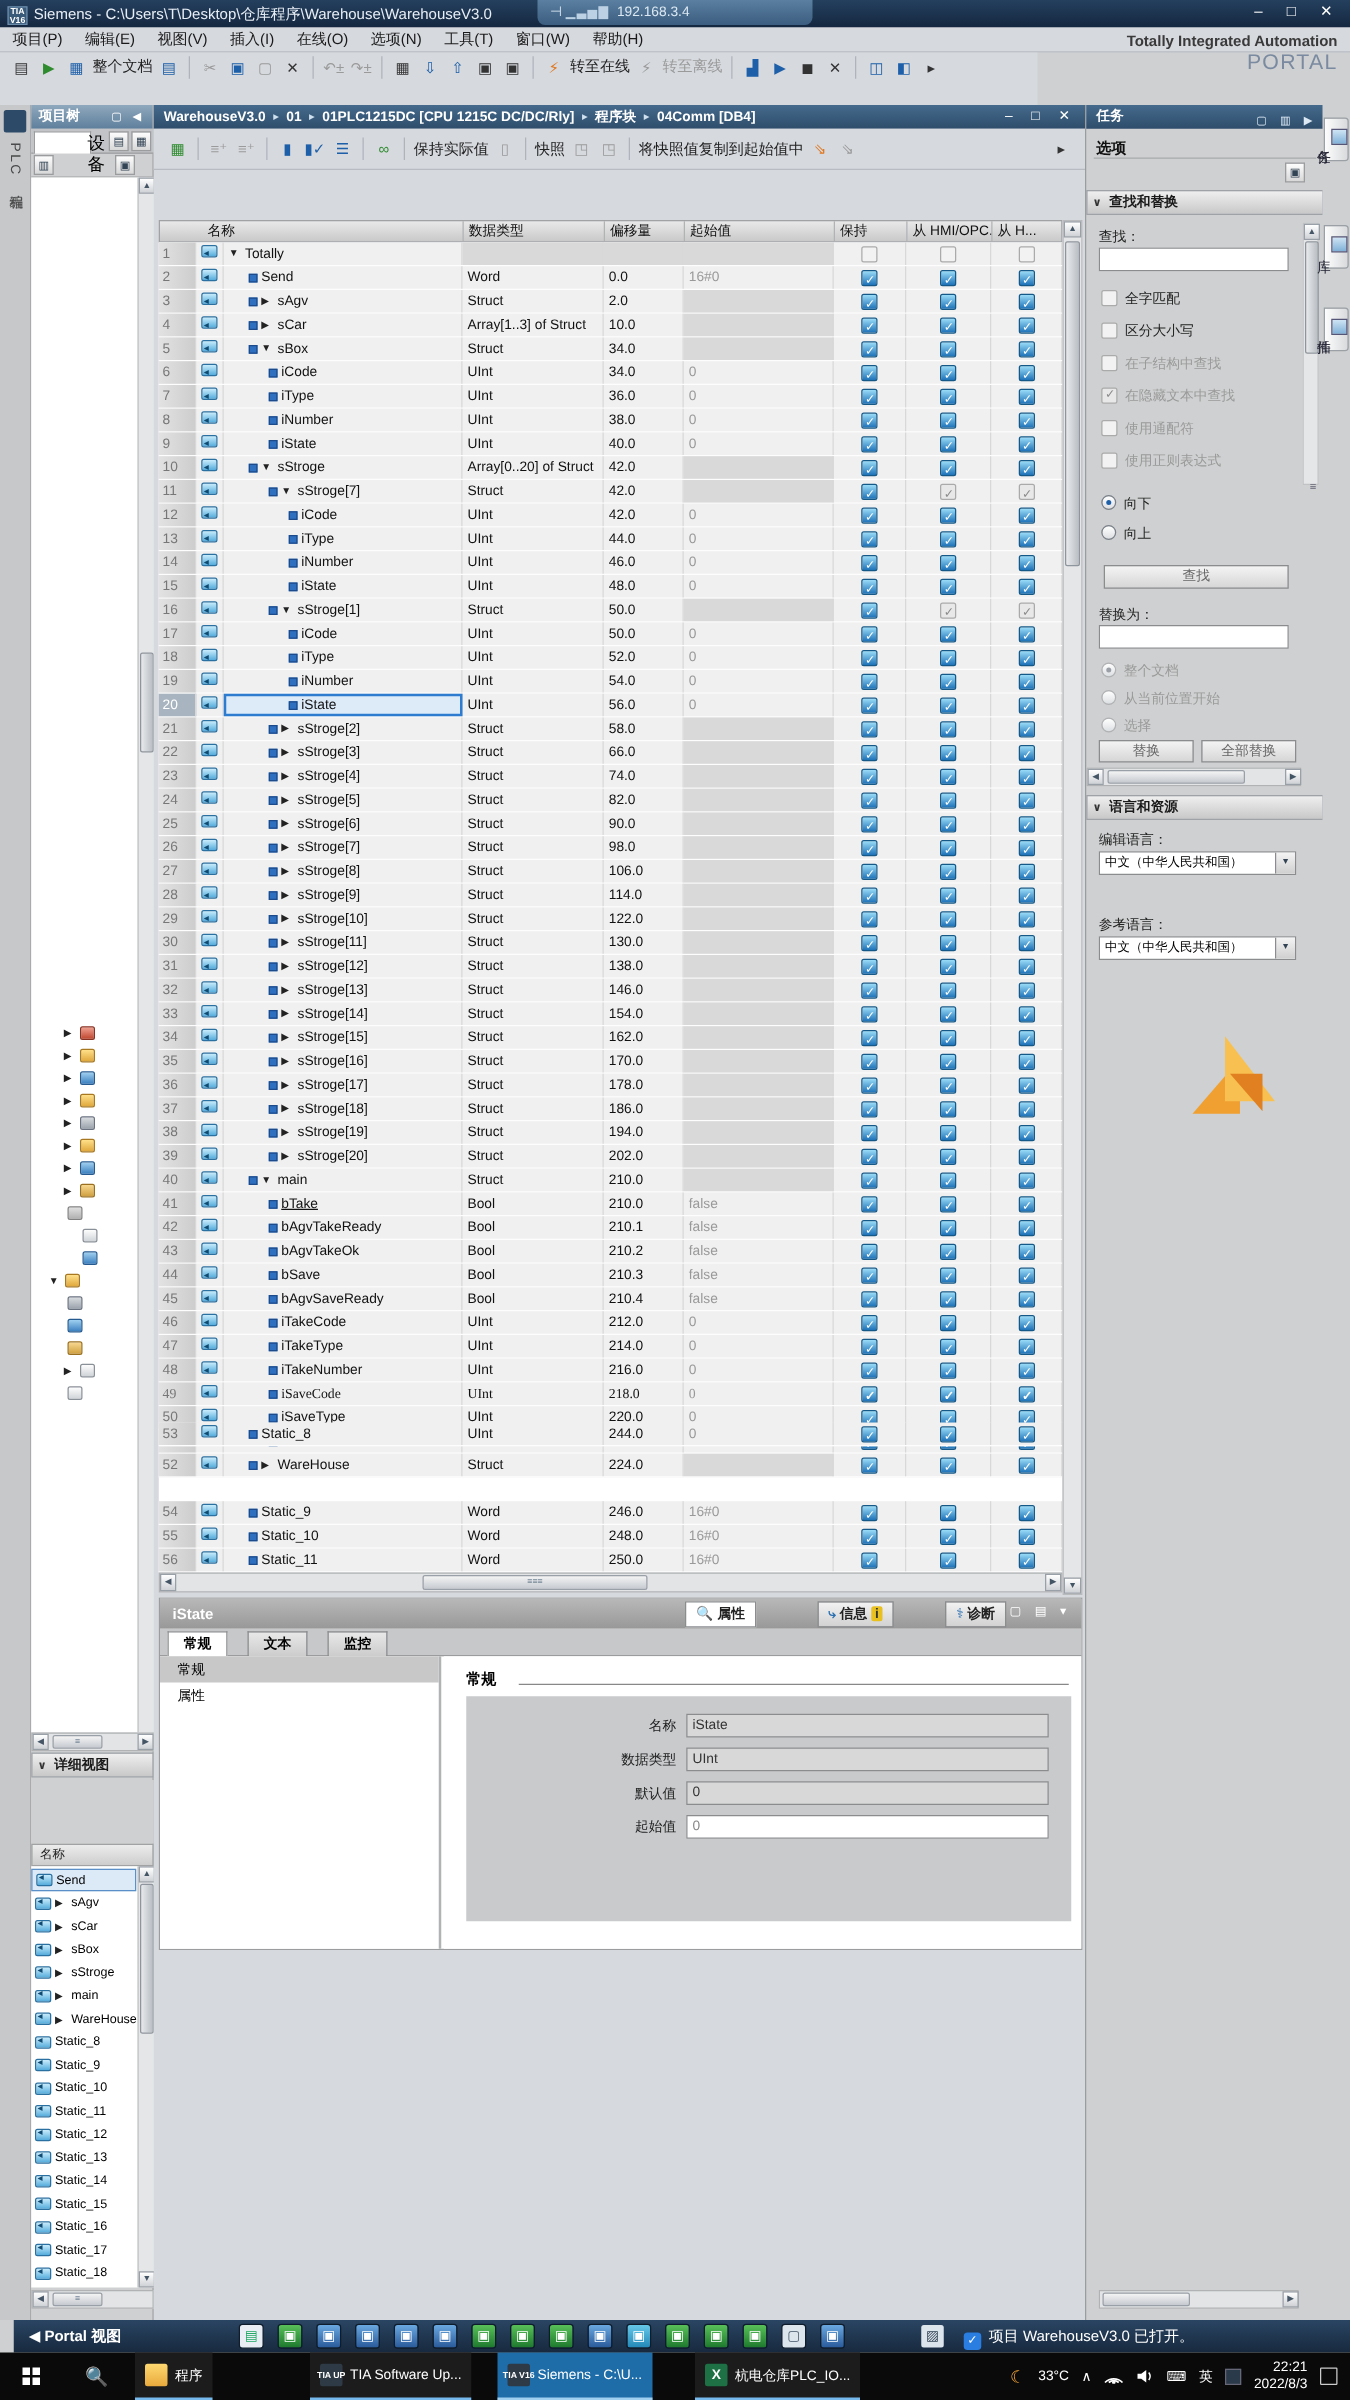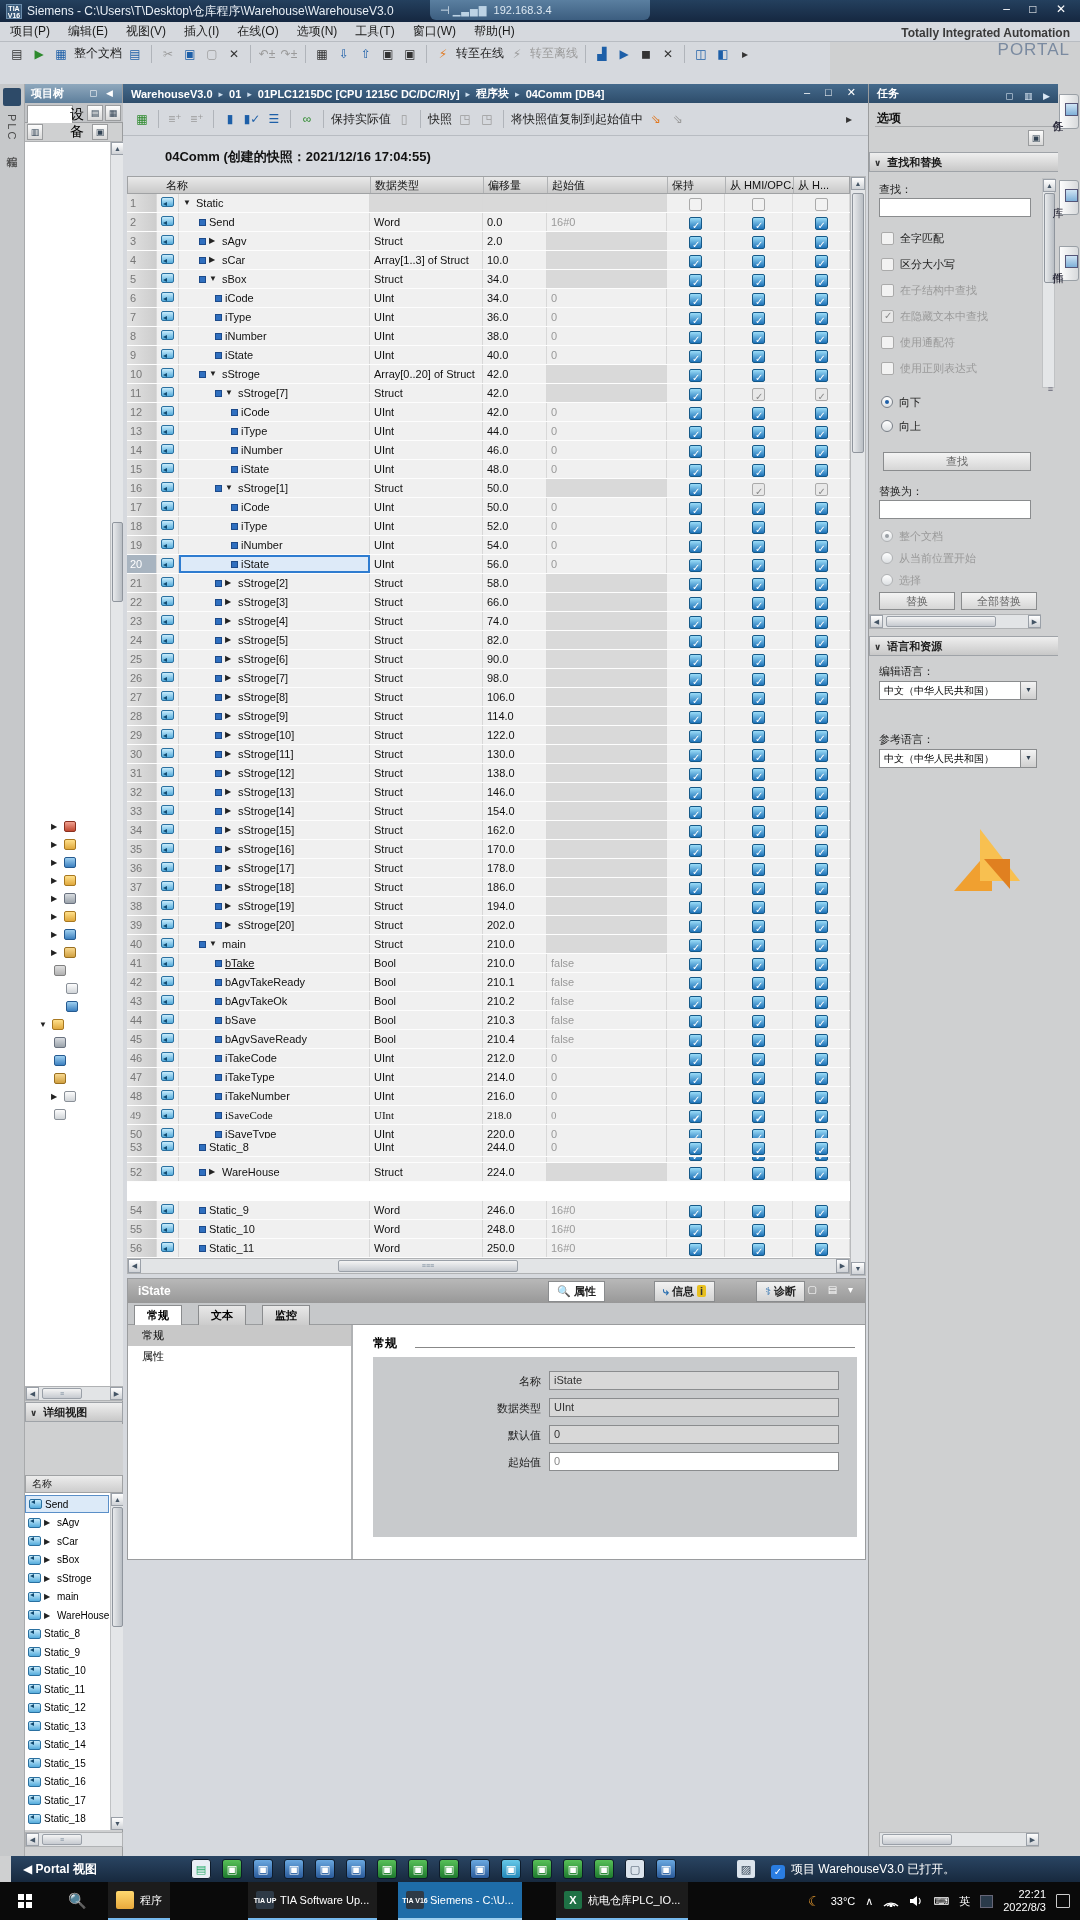--- a/index.html
+++ b/index.html
@@ -438,39 +438,38 @@
     <span>快照</span>
     <span class="ti c-grey">◳</span>
     <span class="ti c-grey">◳</span>
       <span class="tsep"></span>
     <span>将快照值复制到起始值中</span>
     <span class="ti c-orange">⇘</span>
     <span class="ti c-grey">⇘</span>
     <span class="ti c-dark" style="margin-left:auto;margin-right:10px">▸</span>
   </div>
 
-  <div id="subtitle">04Comm (创建的快照：2021/12/16 17:04:55)</div>
 
   <div id="grid-hdr">
       <div class="hcell" style="left: 34px; width: 209px;">名称</div>
       <div class="hcell" style="left: 243px; width: 113px;">数据类型</div>
       <div class="hcell" style="left: 356px; width: 64px;">偏移量</div>
       <div class="hcell" style="left: 420px; width: 120px;">起始值</div>
       <div class="hcell" style="left: 540px; width: 58px;">保持</div>
       <div class="hcell" style="left: 598px; width: 68px;">从 HMI/OPC...</div>
       <div class="hcell" style="left: 666px; width: 61px;">从 H...</div>
     </div>
   <div id="grid-rows">
       <div class="trow" style="top: 0px;">
         <div class="cell gutter" style="left: 0px; width: 30px;">1</div>
         <div class="cell" style="left: 30px; width: 22px; padding-left: 4px;"><span class="tag"></span></div>
         <div class="cell" style="left: 52px; width: 191px;">
           <div class="namewrap" style="padding-left: 4px;">
             <span class="exp">▼</span>
-            <span>Static</span>
+            <span>Totally</span>
           </div>
         </div>
         <div class="cell dim" style="left: 243px; width: 113px; padding-left: 4px;"></div>
         <div class="cell dim" style="left: 356px; width: 64px; padding-left: 4px;"></div>
         <div class="cell startv dim" style="left: 420px; width: 120px; padding-left: 4px;"></div>
         <div class="cell cbcell" style="left: 540px; width: 58px;"><span class="cb g"></span></div>
         <div class="cell cbcell" style="left: 598px; width: 68px;"><span class="cb g"></span></div>
         <div class="cell cbcell" style="left: 666px; width: 57px;"><span class="cb g"></span></div>
       </div>
       <div class="trow" style="top: 19px;">

